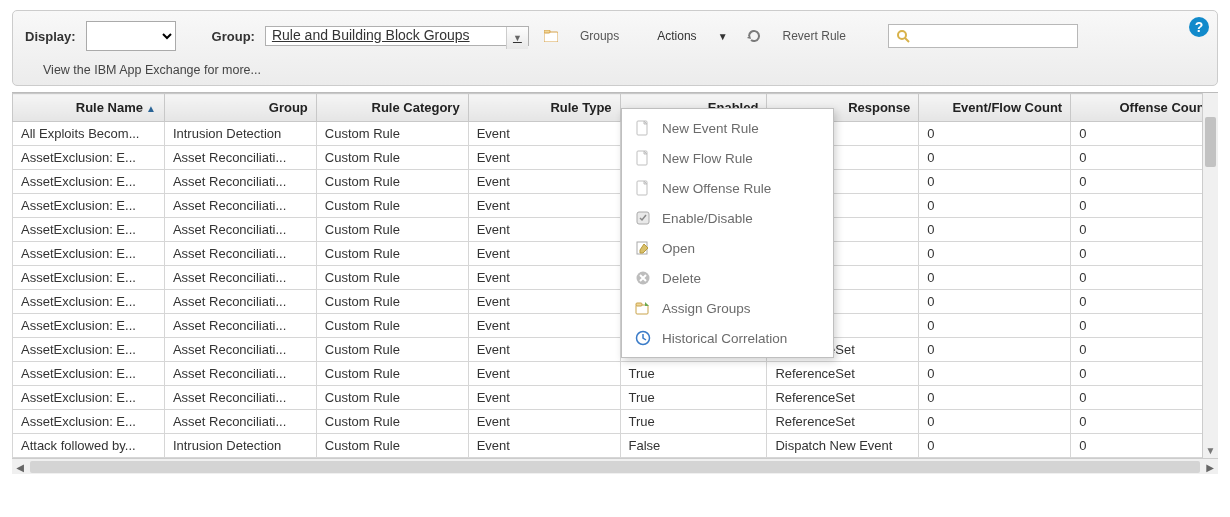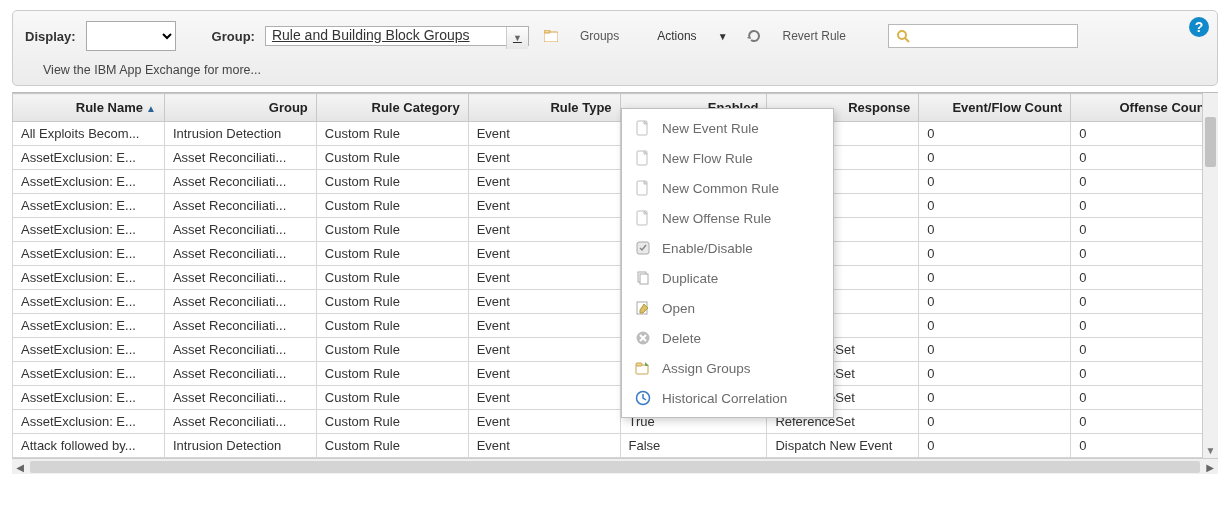--- a/index.html
+++ b/index.html
@@ -490,48 +490,30 @@
       </span>
       <span>New Flow Rule</span>
     </div>
     <div class="item">
       <span class="mico">
         <svg width="16" height="16" viewBox="0 0 16 16">
           <rect x="2" y="1" width="10" height="14" rx="1" fill="#fff" stroke="#bfbfbf"></rect>
           <path d="M9 1 L12 4 L9 4 Z" fill="#e8e8e8" stroke="#bfbfbf"></path>
         </svg>
       </span>
-      <span>New Common Rule</span>
-    </div>
-    <div class="item">
-      <span class="mico">
-        <svg width="16" height="16" viewBox="0 0 16 16">
-          <rect x="2" y="1" width="10" height="14" rx="1" fill="#fff" stroke="#bfbfbf"></rect>
-          <path d="M9 1 L12 4 L9 4 Z" fill="#e8e8e8" stroke="#bfbfbf"></path>
-        </svg>
-      </span>
       <span>New Offense Rule</span>
     </div>
     <div class="item">
       <span class="mico">
         <svg width="16" height="16" viewBox="0 0 16 16">
           <rect x="2" y="2" width="12" height="12" rx="2" fill="#e9e9e9" stroke="#aaa"></rect>
           <path d="M5 8 L7 10 L11 5" fill="none" stroke="#888" stroke-width="1.5"></path>
         </svg>
       </span>
       <span>Enable/Disable</span>
-    </div>
-    <div class="item">
-      <span class="mico">
-        <svg width="16" height="16" viewBox="0 0 16 16">
-          <rect x="3" y="2" width="8" height="10" fill="#fff" stroke="#aaa"></rect>
-          <rect x="5" y="4" width="8" height="10" fill="#fff" stroke="#aaa"></rect>
-        </svg>
-      </span>
-      <span>Duplicate</span>
     </div>
     <div class="item">
       <span class="mico">
         <svg width="16" height="16" viewBox="0 0 16 16">
           <rect x="2" y="2" width="10" height="12" fill="#fff" stroke="#aaa"></rect>
           <path d="M9 4 L13 8 L8 13 L5 13 L5 10 Z" fill="#d9c06a" stroke="#b79a3e"></path>
         </svg>
       </span>
       <span>Open</span>
     </div>

